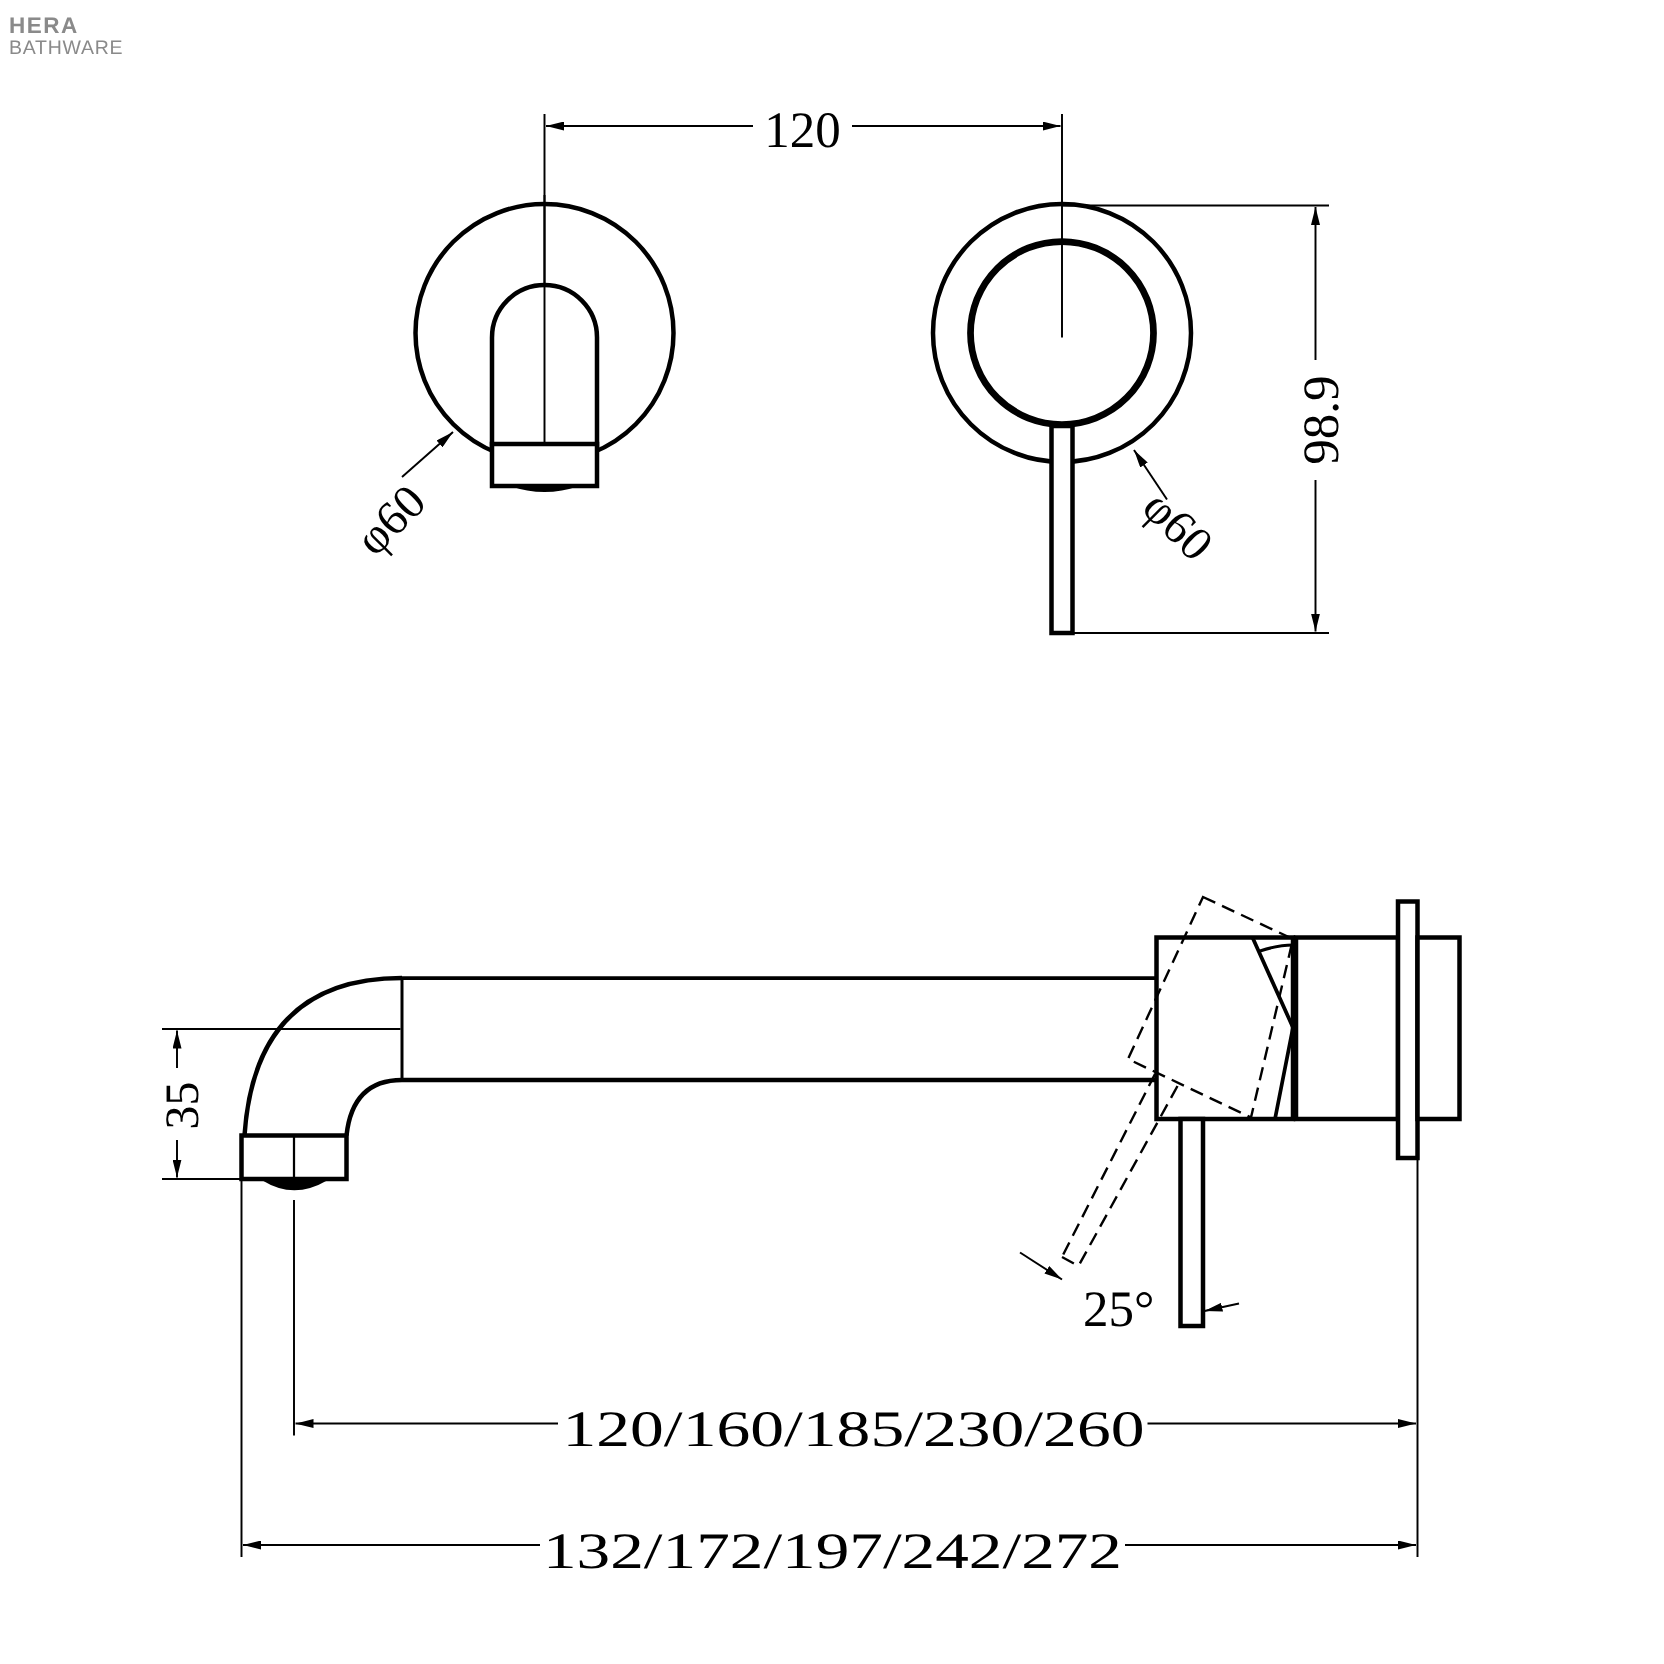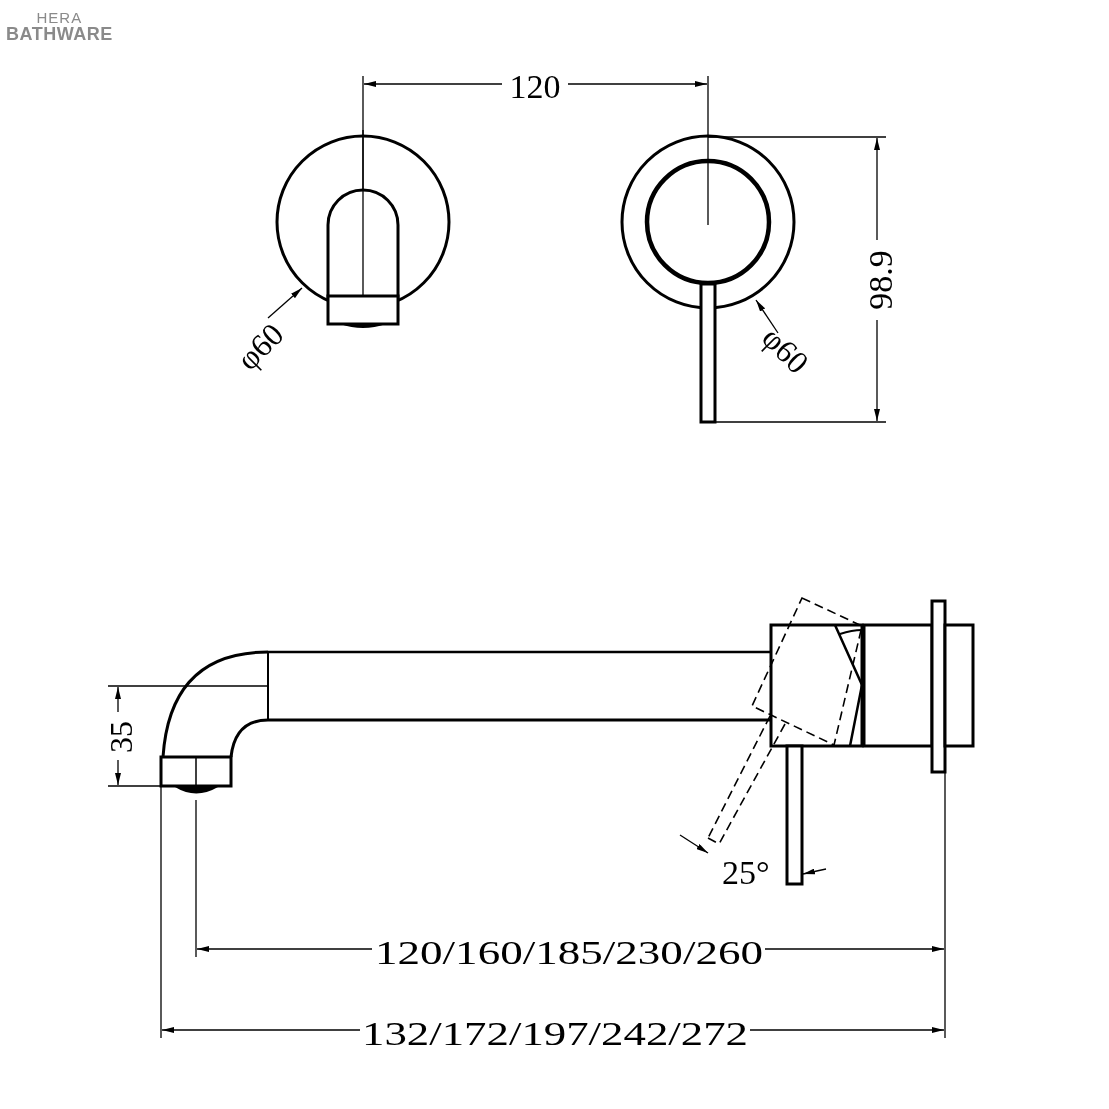--- a/index.html
+++ b/index.html
@@ -1,19 +1,19 @@
 <!DOCTYPE html>
 <html><head>
 <meta charset="utf-8">
 <style>
   html, body { margin: 0; padding: 0; background: #ffffff; }
   body { width: 1109px; height: 1109px; position: relative; overflow: hidden; font-family: "Liberation Serif", serif; }
   .logo { position: absolute; left: 6px; top: 10px; color: #8a8a8a; font-family: "Liberation Sans", sans-serif; line-height: 1; }
-  .logo .l1 { font-size: 15px; letter-spacing: 1px; font-weight: 400; text-align: center; }
-  .logo .l2 { font-size: 18px; letter-spacing: 0.5px; font-weight: 700; }
+  .logo .l1 { font-size: 15px; letter-spacing: 1px; font-weight: 700; }
+  .logo .l2 { font-size: 13px; letter-spacing: 0.5px; font-weight: 400; }
   svg { position: absolute; left: 0; top: 0; }
   .dim-text { font-family: "Liberation Serif", serif; fill: #000; }
 </style>
 </head>
 <body>
 
 <div class="logo">
   <div class="l1">HERA</div>
   <div class="l2">BATHWARE</div>
 </div>

